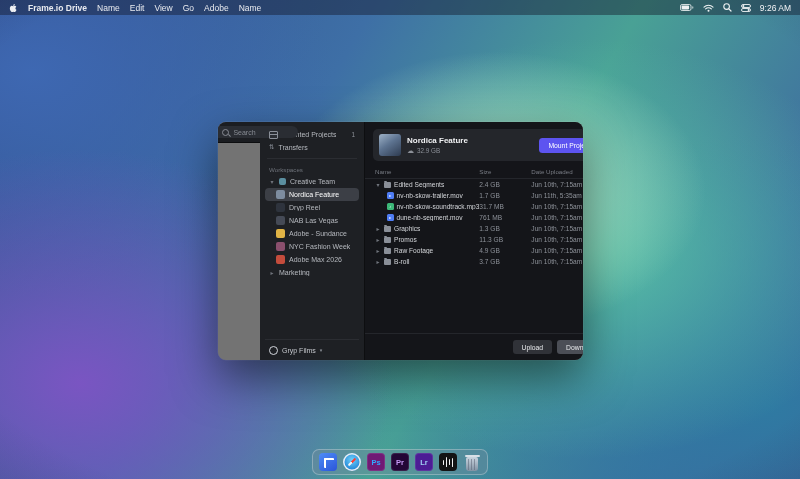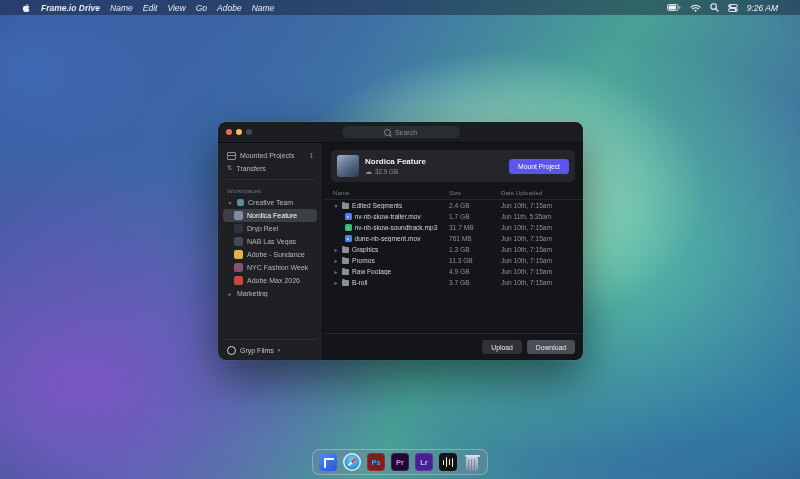--- a/index.html
+++ b/index.html
@@ -10,31 +10,31 @@
       radial-gradient(120% 120% at 50% 48%, rgba(0,0,0,0) 52%, rgba(14,18,42,.5) 100%),
       radial-gradient(300px 200px at 62% 40%, #b6e8c8 0%, rgba(182,232,200,0) 70%),
       radial-gradient(430px 300px at 73% 52%, #58c0a6 0%, rgba(88,192,166,0) 70%),
       radial-gradient(480px 360px at 10% 80%, #7a55c2 0%, rgba(122,85,194,0) 65%),
       radial-gradient(430px 320px at 4% 15%, #3e68b2 0%, rgba(62,104,178,0) 70%),
       radial-gradient(620px 420px at 96% 85%, #2f7aa2 0%, rgba(47,122,162,0) 65%),
       linear-gradient(120deg, #33508f 0%, #3e6fa6 35%, #49a195 60%, #3f6fa0 85%, #4b4f9a 100%);
   }
   
   .menubar{position:absolute;top:0;left:0;right:0;height:15px;display:flex;align-items:center;
-    padding:0 22px;background:rgba(16,20,36,.42);color:#f3f4f7;font-size:8.5px;z-index:5;font-style:italic;}
+    padding:0 9px;background:rgba(16,20,36,.42);color:#f3f4f7;font-size:8.5px;z-index:5;}
   .mleft{display:flex;align-items:center;gap:10px;}
   .mitem{white-space:nowrap;opacity:.95;}
   .mitem.app{font-weight:700;}
   .mright{margin-left:auto;display:flex;align-items:center;gap:9px;}
   .sicon{display:flex;align-items:center;opacity:.92;}
   .mtime{font-size:8.5px;}
   
   .window{position:absolute;left:218px;top:122px;width:365px;height:238px;border-radius:8px;
     background:#737373;box-shadow:0 18px 45px rgba(0,0,0,.5),0 0 0 .5px rgba(255,255,255,.14);
-    display:flex;flex-direction:column;overflow:hidden;z-index:3;}
+    display:flex;flex-direction:row;overflow:hidden;z-index:3;}
   .titlebar{height:20px;background:#1b1d21;border-bottom:1px solid #0d0e10;display:flex;align-items:center;
     padding:0 8px;position:relative;flex:none;}
   .lights{display:flex;gap:4px;}
   .light{width:6px;height:6px;border-radius:50%;}
   .light.close{background:#ed6a5e;}
   .light.min{background:#f5bf4f;}
   .light.zoom{background:#45484e;}
   .searchpill{position:absolute;left:50%;top:50%;transform:translate(-50%,-50%);width:118px;height:12px;
     background:#2a2d33;border-radius:6px;display:flex;align-items:center;justify-content:center;gap:4px;
     color:#878b93;font-size:7px;}
@@ -94,21 +94,21 @@
   .dicon{width:18px;height:18px;border-radius:4px;position:relative;flex:none;}
   .dicon.frameio{background:linear-gradient(145deg,#4e8df7,#2b55d8);}
   .dicon.frameio::after{content:'';position:absolute;left:5px;top:5px;width:8px;height:8px;
     border-left:2px solid #fff;border-top:2px solid #fff;border-radius:1px;}
   .dicon.safari{border-radius:50%;background:radial-gradient(circle at 50% 38%,#6fd0fb,#1b7fd4 75%);
     box-shadow:inset 0 0 0 1.5px #e9edf2;}
   .dicon.safari::after{content:'';position:absolute;left:8px;top:4px;width:2px;height:10px;border-radius:1px;
     background:linear-gradient(#ff3b30 50%,#f5f5f7 50%);transform:rotate(45deg);}
   .tile{display:flex;align-items:center;justify-content:center;font-size:7.5px;font-weight:700;
     box-shadow:inset 0 0 0 1px rgba(255,255,255,.10);}
-  .tile.ps{background:#7f1d1d;color:#31a8ff;}
+  .tile.ps{background:#701a75;color:#31a8ff;}
   .tile.pr{background:#230636;color:#c79af7;}
   .tile.lr{background:#4c1d95;color:#9fd0f5;}
   .dicon.wave{background:#141414;display:flex;align-items:center;justify-content:center;gap:1.5px;}
   .dicon.wave span{width:1.5px;background:#f2f2f2;border-radius:1px;}
   .dicon.wave .b1{height:5px;} .dicon.wave .b2{height:10px;} .dicon.wave .b3{height:6px;} .dicon.wave .b4{height:9px;}
   .dicon.trashwrap{background:transparent;display:flex;align-items:flex-end;justify-content:center;}
   .can{width:12px;height:14px;background:linear-gradient(180deg,rgba(218,223,233,.88),rgba(140,148,165,.82));
     border-radius:2px 2px 3px 3px;position:relative;}
   .can::before{content:'';position:absolute;top:-2px;left:-1.5px;right:-1.5px;height:2px;
     background:rgba(228,231,238,.92);border-radius:1px;}

